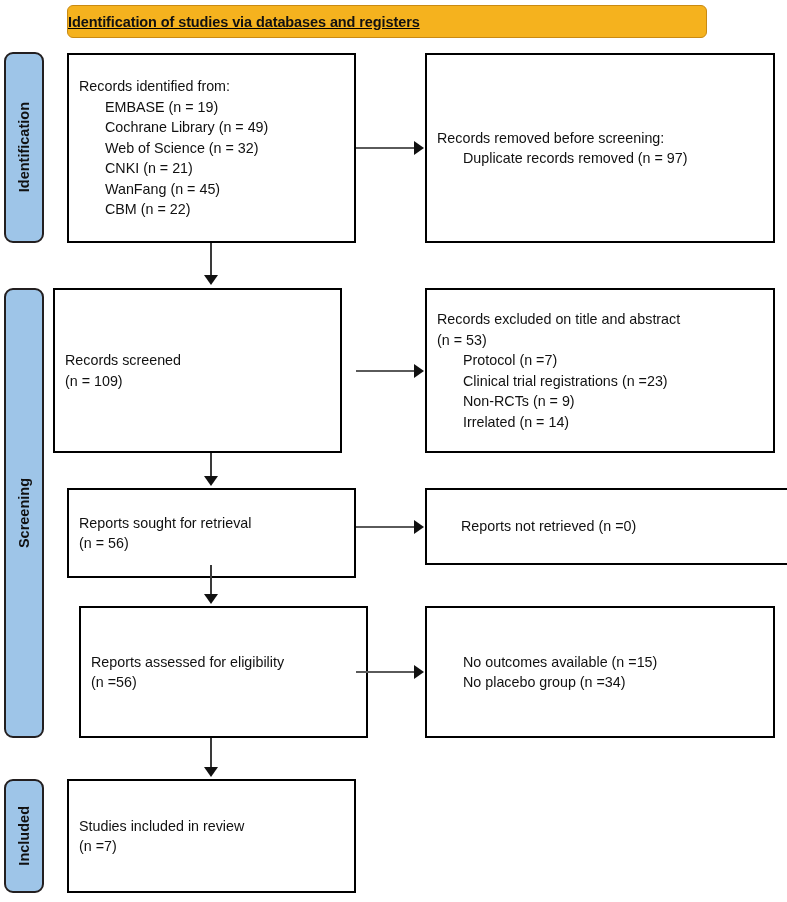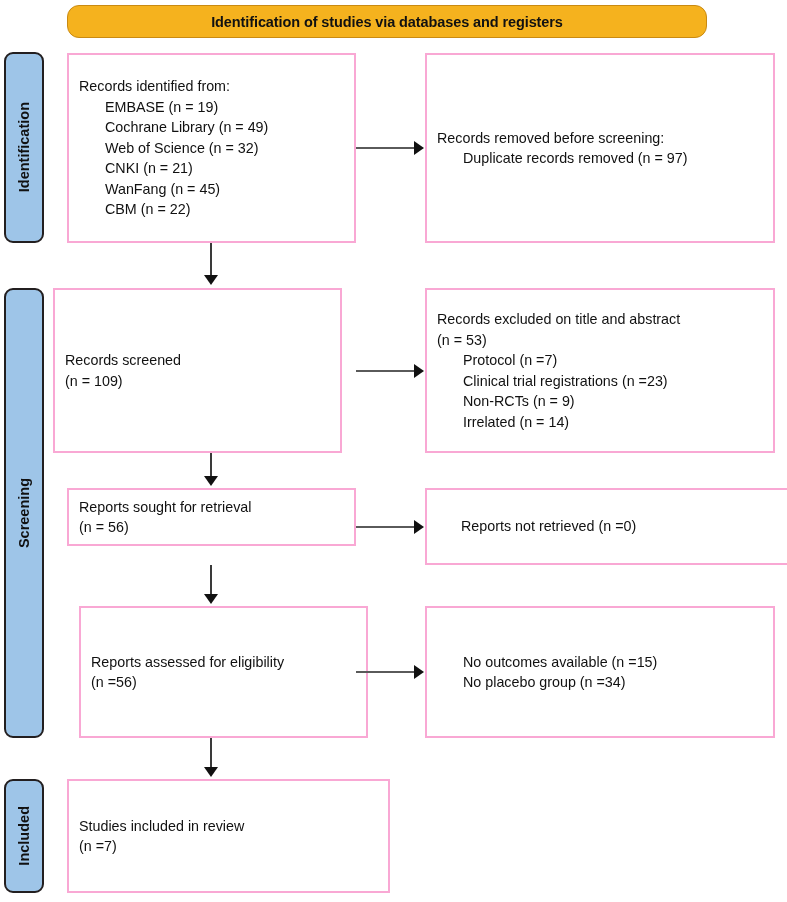--- a/index.html
+++ b/index.html
@@ -21,25 +21,26 @@
 
   
   .banner {
     position: absolute;
     left: 67px;
     top: 5px;
     width: 640px;
     height: 33px;
     background: #F5B21E;
     border: 1.5px solid #C98A12;
-    border-radius: 12px;
+    border-radius: 6px;
     box-sizing: border-box;
     display: flex;
     align-items: center;
-    justify-content: center;
+    justify-content: flex-start;
+    text-decoration: underline;
   }
   .banner-text {
     font-size: 14.5px;
     font-weight: bold;
     color: #111111;
     letter-spacing: -0.1px;
     white-space: nowrap;
   }
 
   
@@ -62,21 +63,21 @@
     font-weight: bold;
     color: #111111;
     white-space: nowrap;
     letter-spacing: 0px;
   }
 
   
   .box {
     position: absolute;
     background: #ffffff;
-    border: 2px solid #f9a8d4;
+    border: 2px solid #000000;
     box-sizing: border-box;
     display: flex;
     flex-direction: column;
     justify-content: center;
   }
   .box-inner {
     padding: 0 10px;
   }
   .box-line {
     font-size: 14.3px;
@@ -177,21 +178,21 @@
       <div class="box-line indent-1">Irrelated (n = 14)</div>
     </div>
   </div>
 
   <div class="h-line" style="left:356px; top:370px; width:59px;"></div>
   <div class="h-arrow" style="left:414px; top:364px;"></div>
 
   <div class="v-line" style="left:210px; top:453px; height:25px;"></div>
   <div class="v-arrow" style="left:204px; top:476px;"></div>
 
-  <div class="box" style="left:67px; top:488px; width:289px; height:58px;">
+  <div class="box" style="left:67px; top:488px; width:289px; height:90px;">
     <div class="box-inner">
       <div class="box-line">Reports sought for retrieval</div>
       <div class="box-line">(n = 56)</div>
     </div>
   </div>
 
   <div class="box" style="left:425px; top:488px; width:393px; height:77px;padding-left:24px;">
     <div class="box-inner">
       <div class="box-line">Reports not retrieved (n =0)</div>
     </div>
@@ -216,20 +217,20 @@
       <div class="box-line indent-1">No placebo group (n =34)</div>
     </div>
   </div>
 
   <div class="h-line" style="left:356px; top:671px; width:59px;"></div>
   <div class="h-arrow" style="left:414px; top:665px;"></div>
 
   <div class="v-line" style="left:210px; top:738px; height:31px;"></div>
   <div class="v-arrow" style="left:204px; top:767px;"></div>
 
-  <div class="box" style="left:67px; top:779px; width:323px; height:114px;">
+  <div class="box" style="left:67px; top:779px; width:289px; height:114px;">
     <div class="box-inner">
       <div class="box-line">Studies included in review</div>
       <div class="box-line">(n =7)</div>
     </div>
   </div>
 
 </div>
 
 </body></html>

